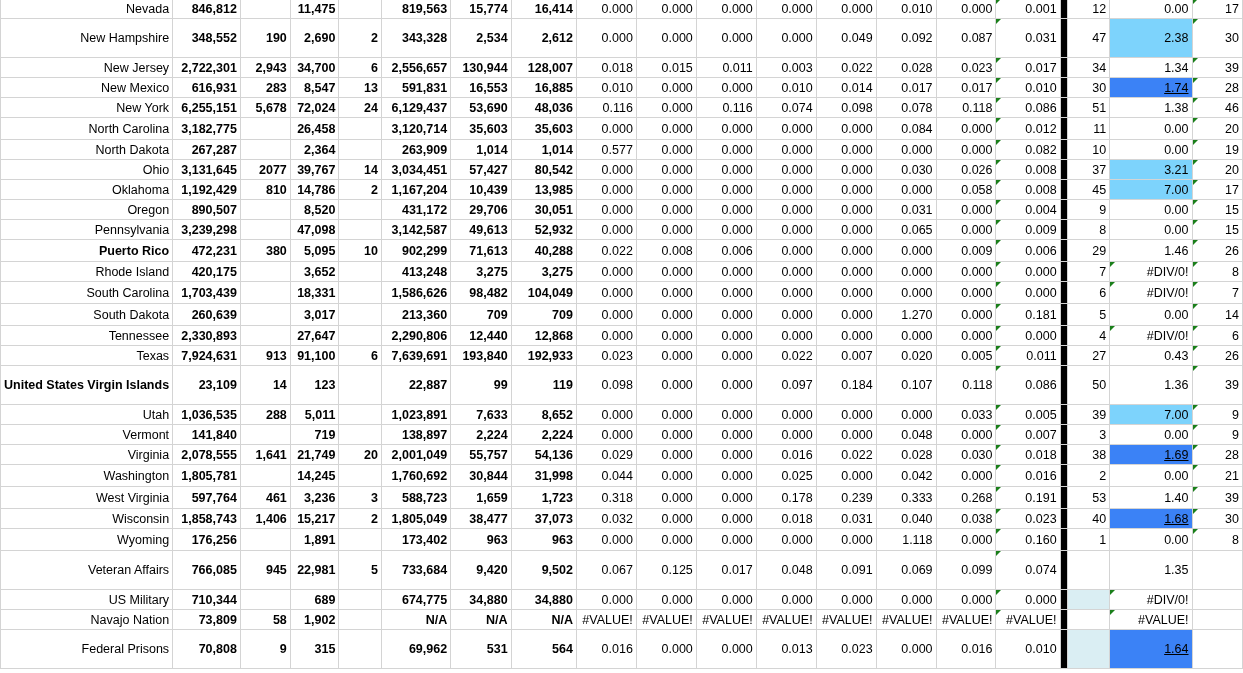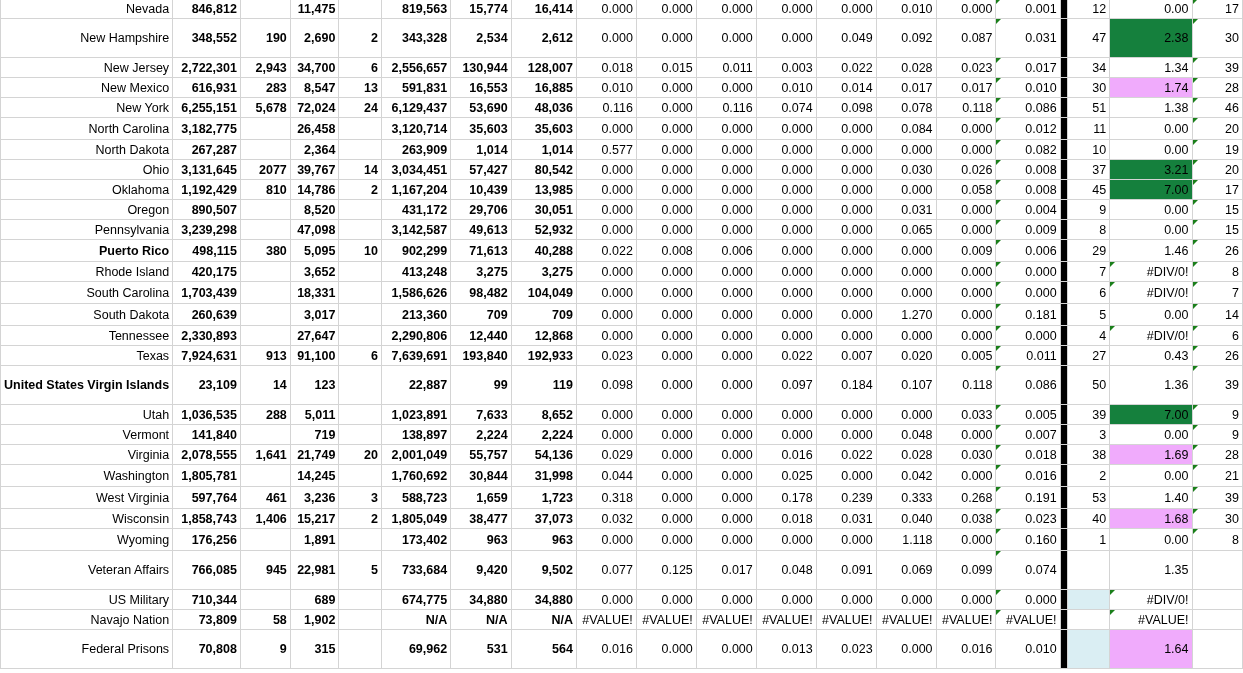--- a/index.html
+++ b/index.html
@@ -7,22 +7,22 @@
          font-family: "Liberation Sans", "DejaVu Sans", sans-serif; font-size:12.5px; color:#000; }
   table.sheet { border-collapse:collapse; table-layout:fixed; position:absolute; left:0; top:-2px; }
   table.sheet td { border:1px solid #d4d4d4; padding:0 3px; height:19px; line-height:16px;
                    white-space:nowrap; overflow:hidden; text-align:right; position:relative; }
   td.name { text-align:left; white-space:normal; line-height:19px; }
   td.name span.lnk { }
   td.b { font-weight:bold; }
   td.i { }
   td.c { text-align:center; }
   td.bar { background:#000; border-color:#000; padding:0; }
-  td.pink { background:#15803d; }
-  td.yellow { background:#f0abfc; }
+  td.pink { background:#7dd3fc; }
+  td.yellow { background:#3b82f6;text-decoration:underline; }
   td.lblue { background:#daeef3; }
   td.tri::before { content:""; position:absolute; left:0; top:0; width:0; height:0;
                    border-top:5px solid #1a7f1a; border-right:5px solid transparent; }
   tr.tall td { height:38px; }
   tr.med td { height:21px; }
 </style>
 </head>
 <body>
 
 <table class="sheet">
@@ -286,21 +286,21 @@
         <td class="">0.065</td>
         <td class="">0.000</td>
         <td class="tri">0.009</td>
         <td class="bar"></td>
         <td class="">8</td>
         <td class="c">0.00</td>
         <td class="tri">15</td>
       </tr>
       <tr class="med">
         <td class="name b"><span>Puerto Rico</span></td>
-        <td class="b">498,115</td>
+        <td class="b">472,231</td>
         <td class="b">380</td>
         <td class="b">5,095</td>
         <td class="b">10</td>
         <td class="b i i">902,299</td>
         <td class="b">71,613</td>
         <td class="b">40,288</td>
         <td class="">0.022</td>
         <td class="">0.008</td>
         <td class="">0.006</td>
         <td class="">0.000</td>
@@ -601,21 +601,21 @@
       </tr>
       <tr class="tall">
         <td class="name"><span>Veteran Affairs</span></td>
         <td class="b">766,085</td>
         <td class="b">945</td>
         <td class="b">22,981</td>
         <td class="b">5</td>
         <td class="b">733,684</td>
         <td class="b">9,420</td>
         <td class="b">9,502</td>
-        <td class="">0.077</td>
+        <td class="">0.067</td>
         <td class="">0.125</td>
         <td class="">0.017</td>
         <td class="">0.048</td>
         <td class="">0.091</td>
         <td class="">0.069</td>
         <td class="">0.099</td>
         <td class="tri">0.074</td>
         <td class="bar"></td>
         <td class=""></td>
         <td class="c">1.35</td>

